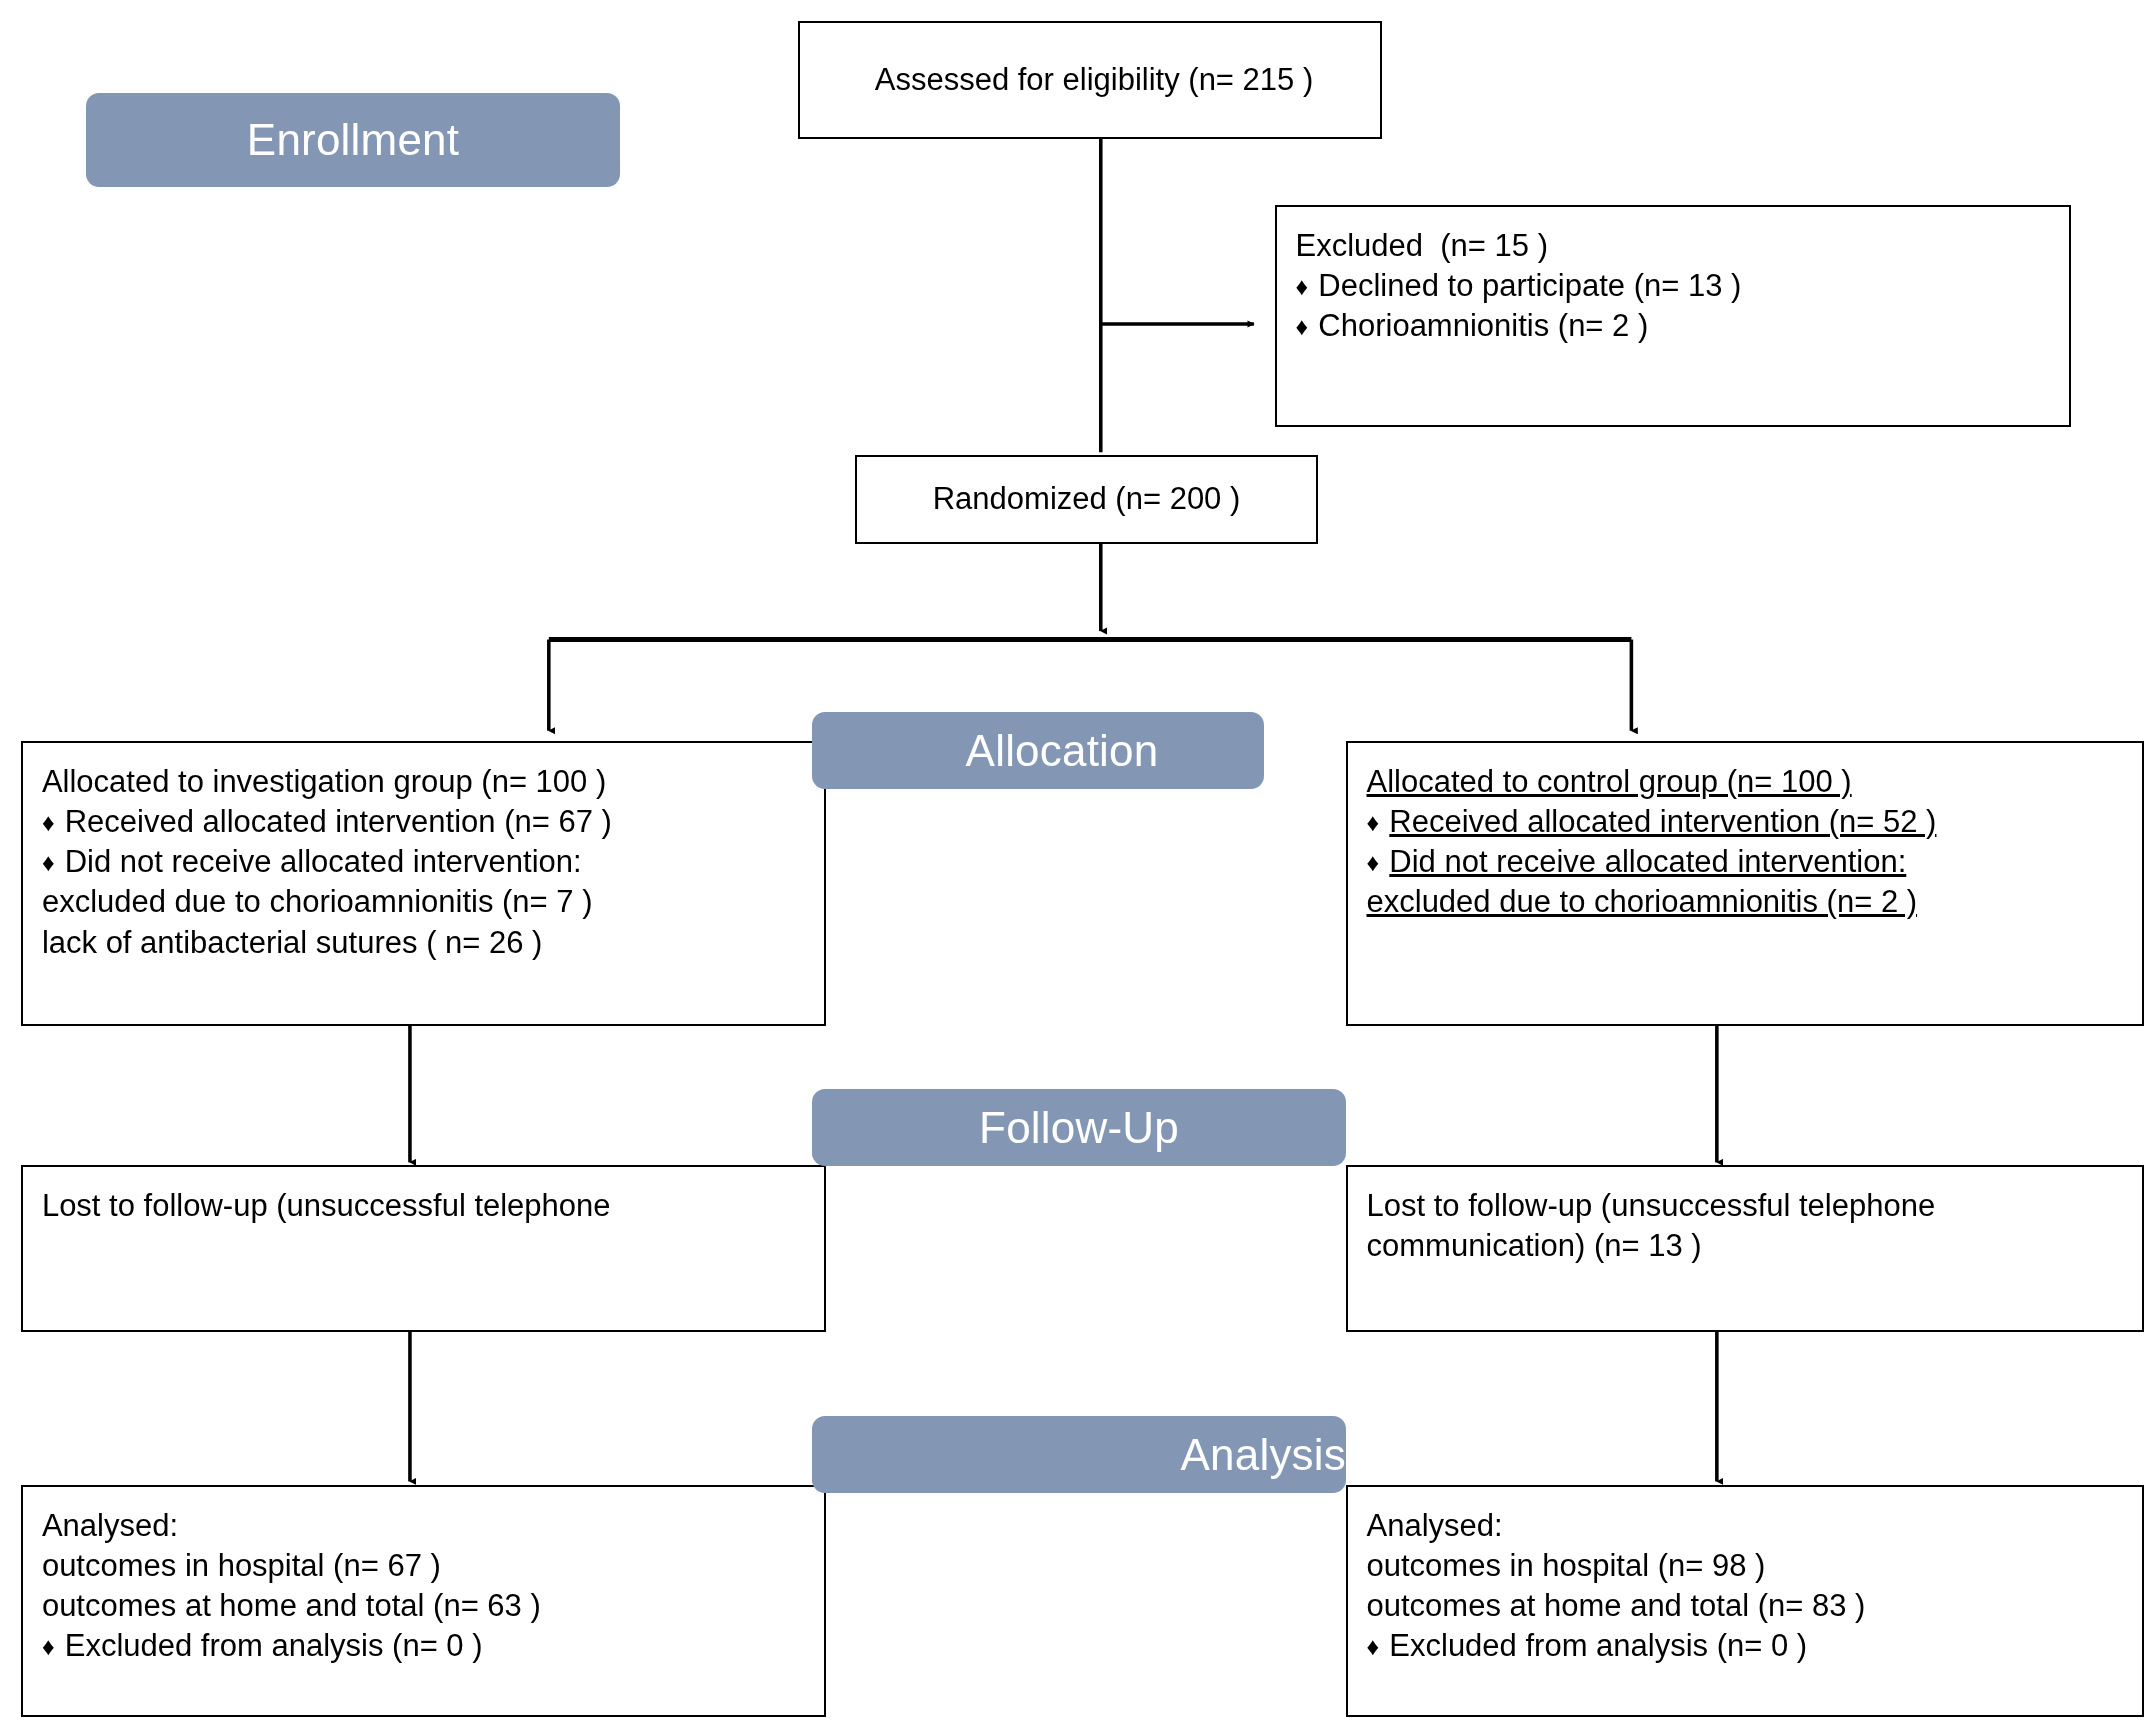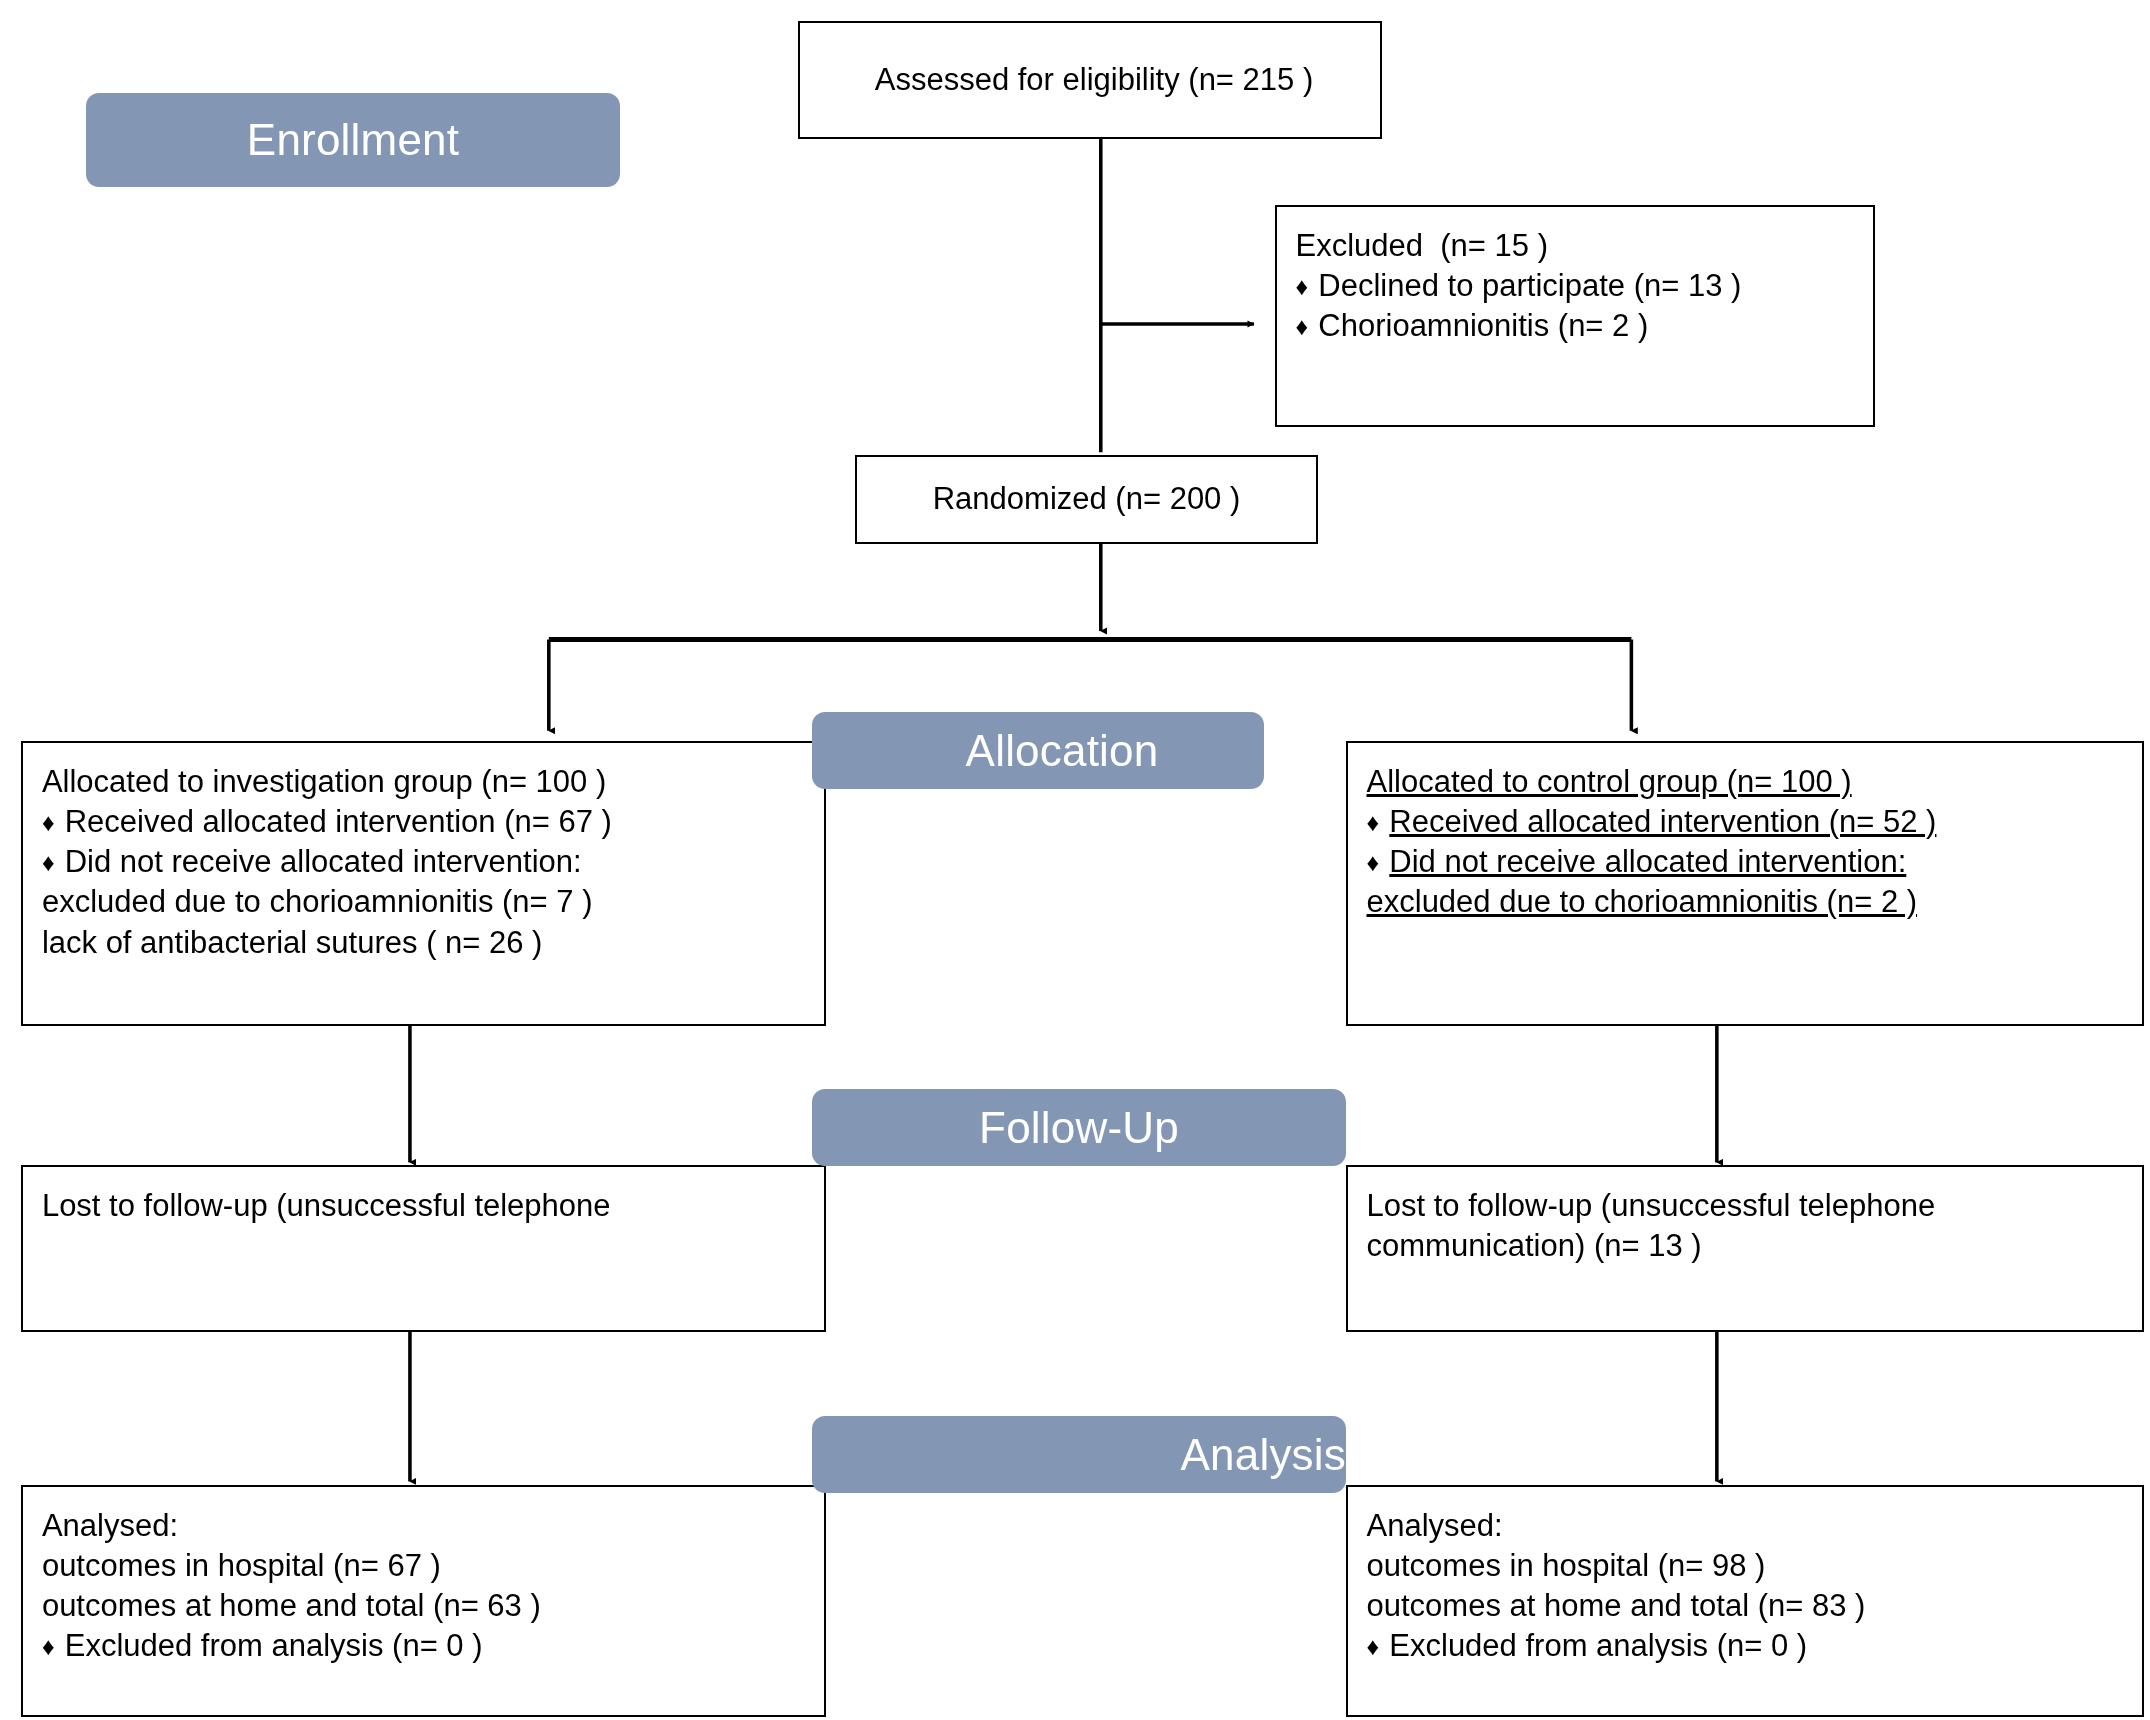--- a/index.html
+++ b/index.html
@@ -125,21 +125,21 @@
   <div class="stage-badge" style="left:812px; top:1089px; width:534px; height:77px;">
     <span>Follow-Up</span>
   </div>
 
   <div class="stage-badge" style="left:812px; top:1416px; width:534px; height:77px;justify-content:flex-end;">
     <span>Analysis</span>
   </div>
 
   <div class="node centered" style="left:798px; top:21.4px; width:584px; height:118px;padding-left:8px;"><span class="ln">Assessed for eligibility (n= 215 )</span></div>
 
-  <div class="node" style="left:1275px; top:205px; width:600px; height:222px;"><span class="ln">Excluded  (n= 15 )</span><span class="ln bullet">Declined to participate (n= 13 )</span><span class="ln bullet">Chorioamnionitis (n= 2 )</span></div>
+  <div class="node" style="left:1275px; top:205px; width:796px; height:222px;"><span class="ln">Excluded  (n= 15 )</span><span class="ln bullet">Declined to participate (n= 13 )</span><span class="ln bullet">Chorioamnionitis (n= 2 )</span></div>
 
   <div class="node centered" style="left:855px; top:455px; width:463px; height:89px;"><span class="ln">Randomized (n= 200 )</span></div>
 
   <div class="node" style="left:21.4px; top:741px; width:805px; height:285px;"><span class="ln">Allocated to investigation group (n= 100 )</span><span class="ln bullet">Received allocated intervention (n= 67 )</span><span class="ln bullet">Did not receive allocated intervention:</span><span class="ln">excluded due to chorioamnionitis (n= 7 )</span><span class="ln">lack of antibacterial sutures ( n= 26 )</span></div>
 
   <div class="node" style="left:1346px; top:741px; width:798px; height:285px;text-decoration:underline;"><span class="ln">Allocated to control group (n= 100 )</span><span class="ln bullet">Received allocated intervention (n= 52 )</span><span class="ln bullet">Did not receive allocated intervention:</span><span class="ln">excluded due to chorioamnionitis (n= 2 )</span></div>
 
   <div class="node" style="left:21.4px; top:1165px; width:805px; height:167px;"><span class="ln">Lost to follow-up (unsuccessful telephone</span></div>
 
   <div class="node" style="left:1346px; top:1165px; width:798px; height:167px;"><span class="ln">Lost to follow-up (unsuccessful telephone</span><span class="ln">communication) (n= 13 )</span></div>

